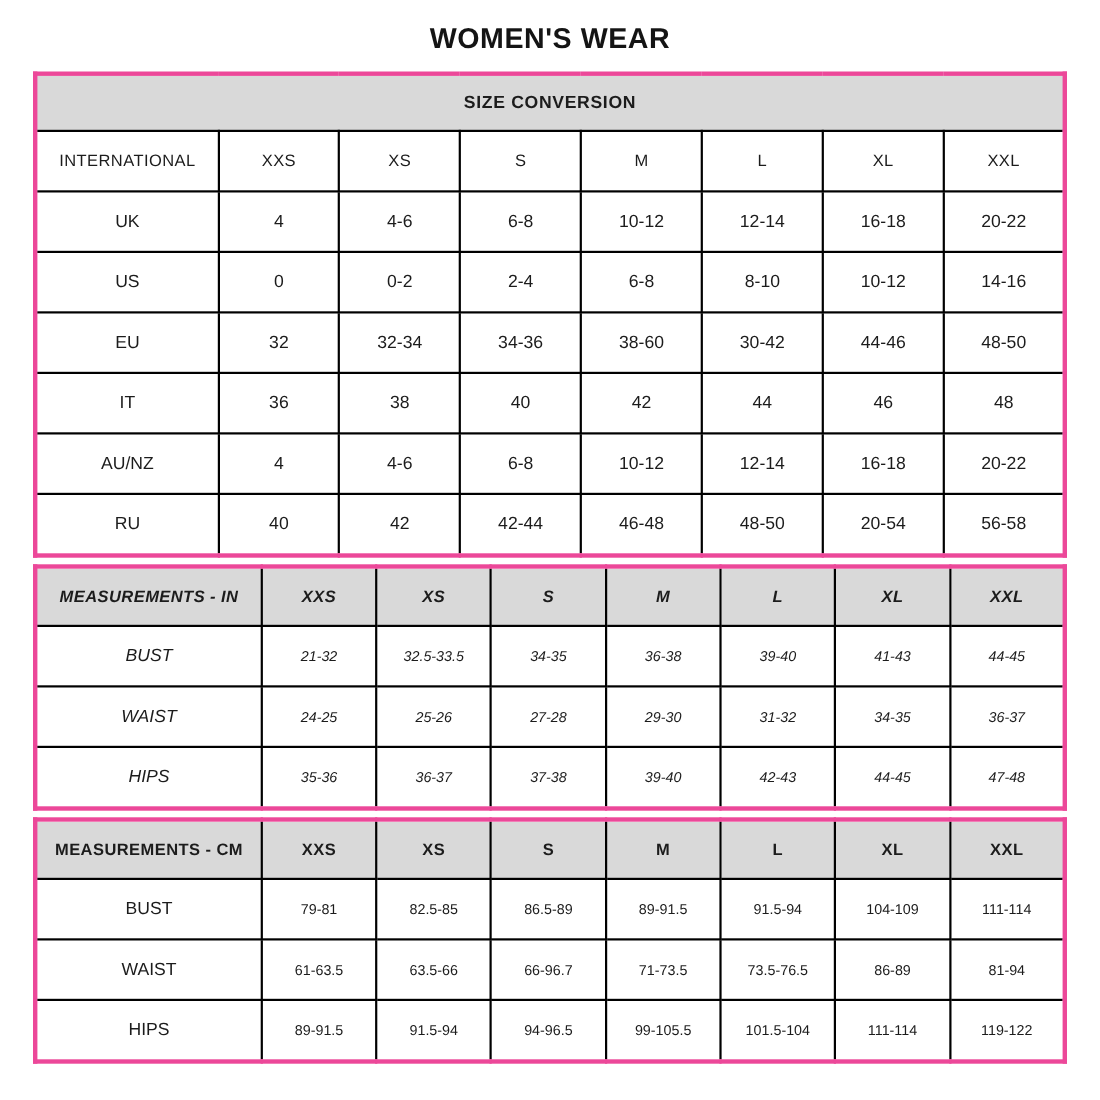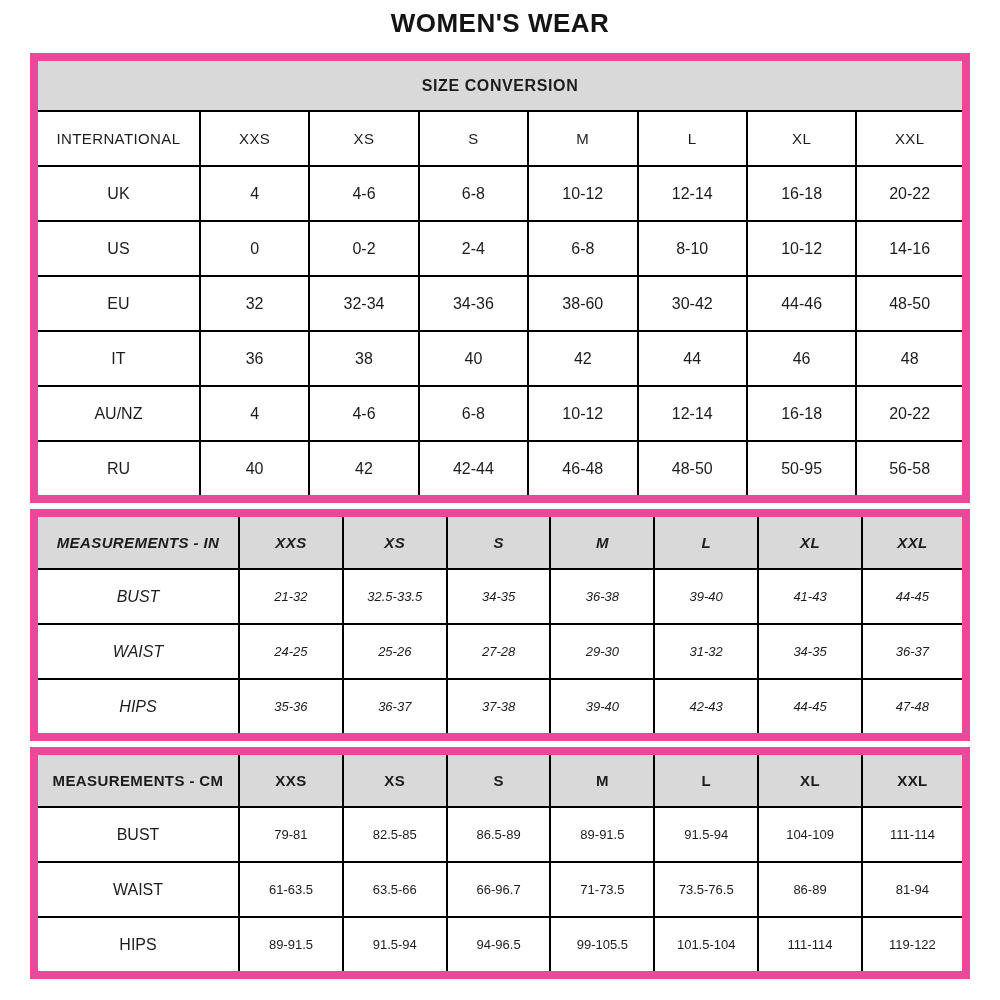--- a/index.html
+++ b/index.html
@@ -8,36 +8,36 @@
     background: #ffffff;
     width: 1000px;
     height: 1000px;
     font-family: "Liberation Sans", "DejaVu Sans", sans-serif;
     color: #1c1c1c;
   }
   .page {
     width: 1000px;
     height: 744px;
     box-sizing: border-box;
-    padding-top: 8px;
+    padding-top: 20px;
   }
   h1.title {
     text-align: center;
     font-size: 26px;
     font-weight: bold;
     letter-spacing: 0.5px;
     margin: 0 0 14px 0;
     color: #141414;
   }
   table.tbl {
     border-collapse: collapse;
     table-layout: fixed;
     width: 940px;
     margin: 6px auto;
-    border: 8px solid #ec4899;
+    border: 4px solid #ec4899;
   }
   table.tbl td {
     border: 2px solid #000;
     text-align: center;
     vertical-align: middle;
     padding: 0 2px;
     overflow: hidden;
     white-space: nowrap;
   }
   
@@ -159,21 +159,21 @@
         <td>16-18</td>
         <td>20-22</td>
       </tr>
       <tr class="datarow">
         <td class="rowlabel">RU</td>
         <td>40</td>
         <td>42</td>
         <td>42-44</td>
         <td>46-48</td>
         <td>48-50</td>
-        <td>50-95</td>
+        <td>20-54</td>
         <td>56-58</td>
       </tr>
     </tbody>
   </table>
 
   <table class="tbl t2 mt2">
     <colgroup>
       <col style="width:22%">
       <col style="width:11.14%">
         <col style="width:11.14%">

